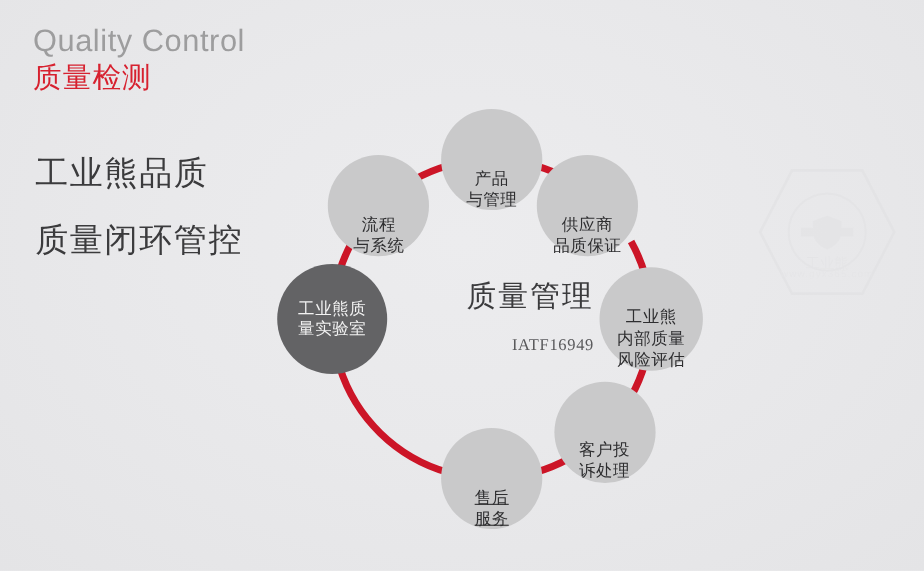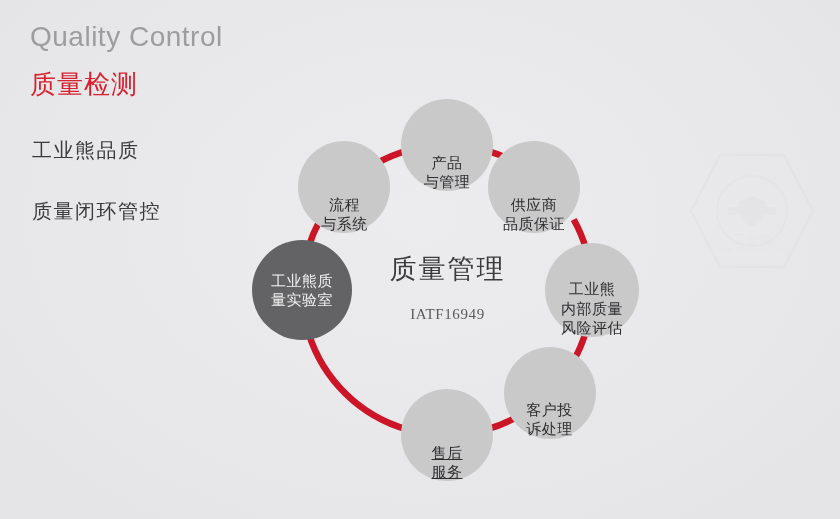--- a/index.html
+++ b/index.html
@@ -33,27 +33,27 @@
     color: #9d9d9e;
     letter-spacing: 0.5px;
     line-height: 1.05;
     white-space: nowrap;
   }
   .title-cn {
     font-size: 26px;
     color: #d7212f;
     letter-spacing: 1px;
     line-height: 1.35;
-    margin-top: 16px;
+    margin-top: 2px;
     white-space: nowrap;
   }
   .subline {
     position: absolute;
     left: 32px;
-    font-size: 20px;
+    font-size: 30px;
     color: #3b3b3d;
     letter-spacing: 1.5px;
     white-space: nowrap;
   }
   #subline-1 { top: 137px; }
   #subline-2 { top: 198px; }
 
   
   #diagram {
     position: absolute;
@@ -93,21 +93,21 @@
     background: #636365;
     color: #f2f2f2;
   }
 
   
   #center-text {
     position: absolute;
     left: 355px;
     top: 253px;
     width: 185px;
-    text-align: center;
+    text-align: right;
   }
   #center-title {
     font-size: 27px;
     color: #3b3b3d;
     letter-spacing: 2px;
     line-height: 1.25;
     white-space: nowrap;
   }
   .center-std {
     font-family: "Liberation Serif", "DejaVu Serif", serif;

